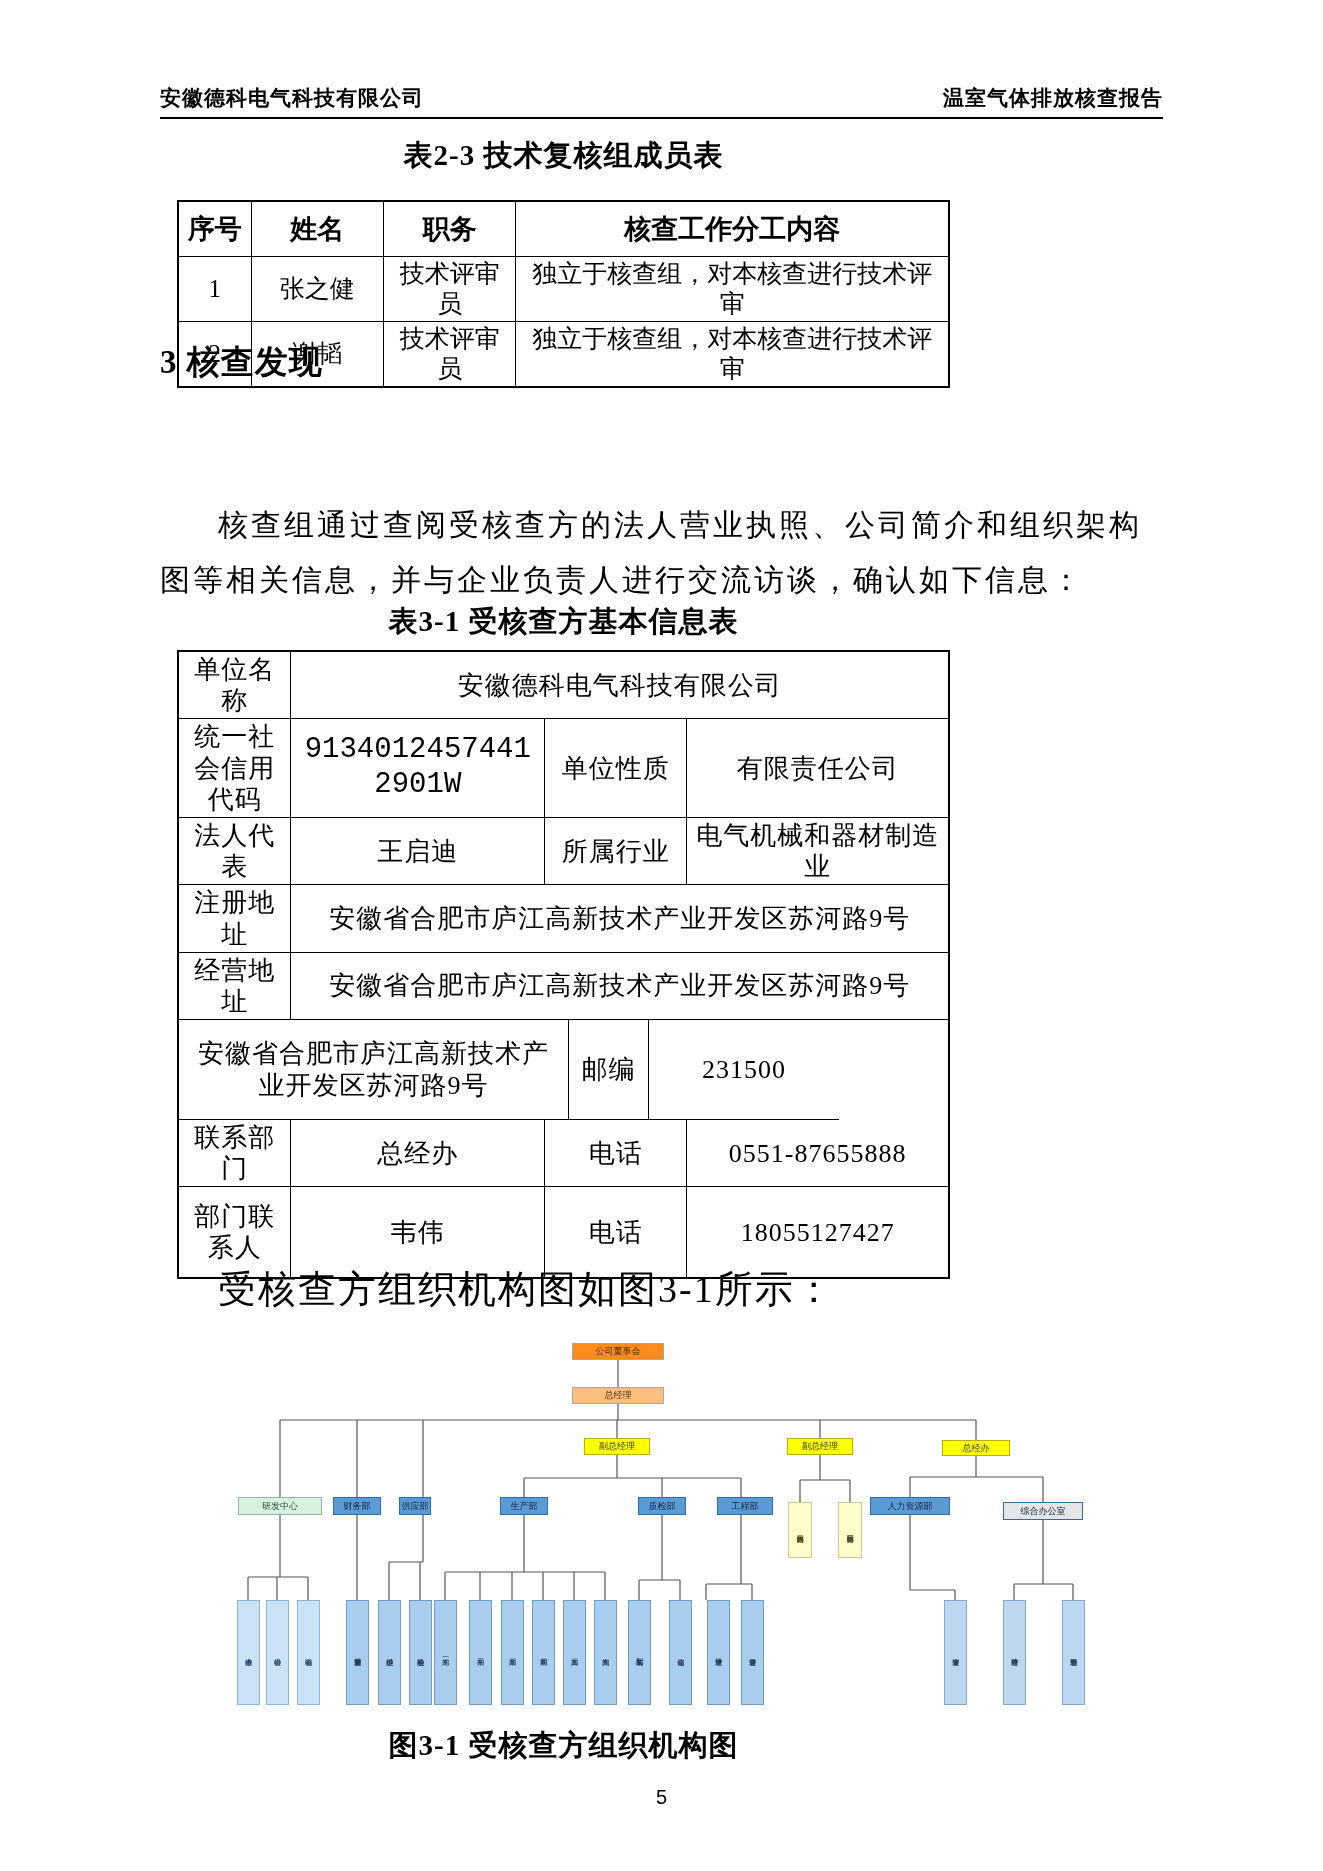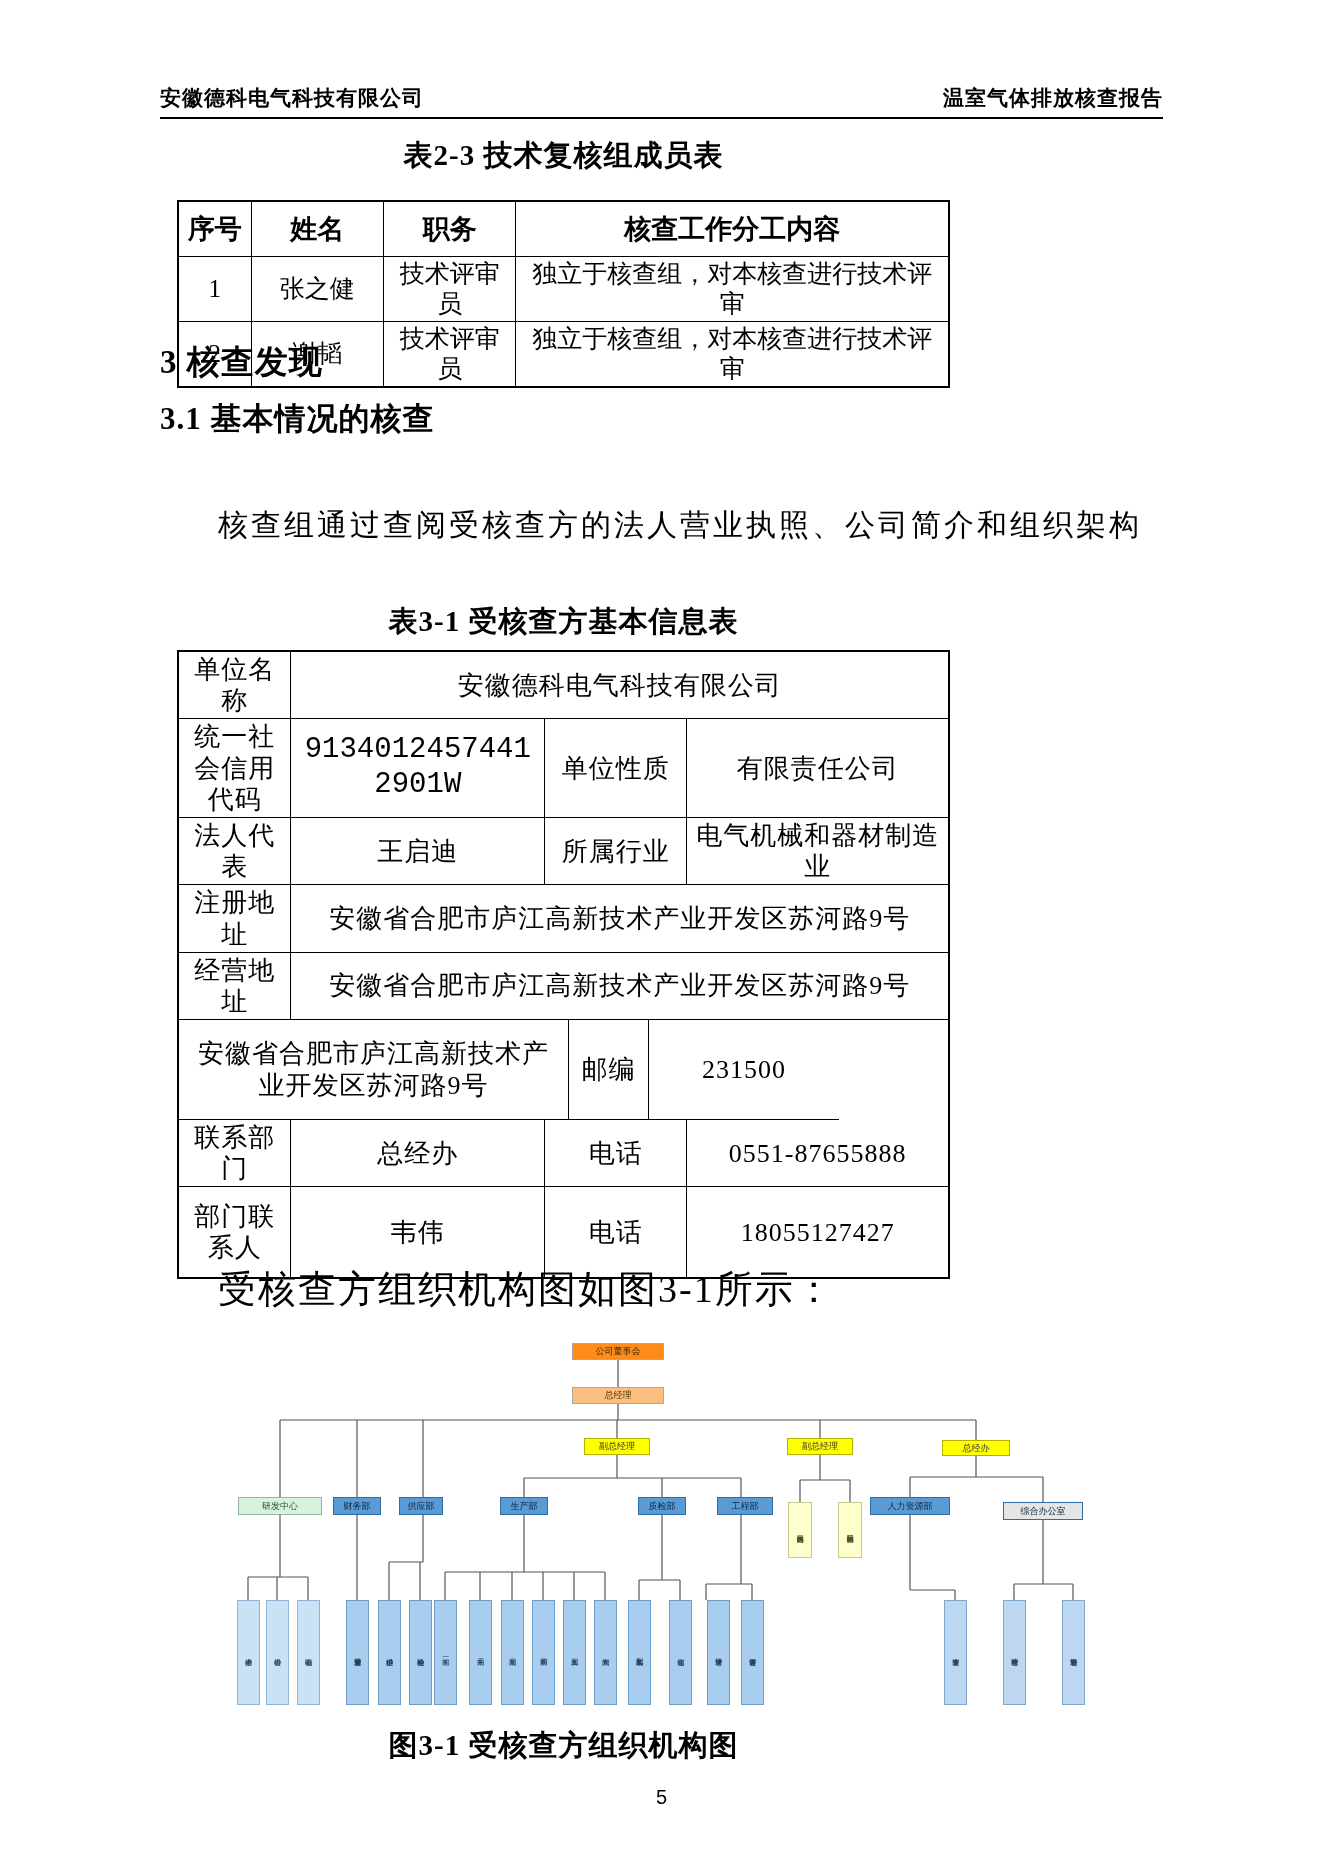--- a/index.html
+++ b/index.html
@@ -69,23 +69,23 @@
       </div>
       <div class="drow">
         <div class="dcell" style="width: 73px; min-height: 56px;">2</div>
         <div class="dcell" style="width: 133px; min-height: 56px;">谢韬</div>
         <div class="dcell" style="width: 133px; min-height: 56px;">技术评审员</div>
         <div class="dcell" style="width: 434px; min-height: 56px;">独立于核查组，对本核查进行技术评审</div>
       </div>
     </div>
 
   <div class="abs h3">3 核查发现</div>
-  <div class="abs h31">3.1 基本情况的核查</div>
 
   <div class="abs para-line pl1">核查组通过查阅受核查方的法人营业执照、公司简介和组织架构</div>
+  <div class="abs para-line pl2">图等相关信息，并与企业负责人进行交流访谈，确认如下信息：</div>
 
   <div class="abs tbl-title t31-title">表3-1 受核查方基本信息表</div>
   <div class="dtable t31" id="t31">
       <div class="drow">
         <div class="dcell" style="width: 113px; min-height: 58px;">单位名称</div>
         <div class="dcell" style="width: 660px; min-height: 58px;">安徽德科电气科技有限公司</div>
       </div>
       <div class="drow">
         <div class="dcell" style="width: 113px; min-height: 90px;">统一社会信用代码</div>
         <div class="dcell code-cell" style="width: 255px; min-height: 90px; font-family: Liberation Mono, monospace;">91340124574412901W</div>
@@ -185,21 +185,21 @@
         <line x1="849" y1="262" x2="849" y2="278" stroke="#555555" stroke-width="1.2"></line>
         <line x1="908" y1="262" x2="908" y2="278" stroke="#555555" stroke-width="1.2"></line>
       </svg>
       <div class="onode" style="left: 407px; top: 21px; width: 92px; height: 17px; background: rgb(255, 140, 26); border: 1px solid rgb(168, 168, 168); color: rgb(74, 42, 0); font-size: 9px;">公司董事会</div>
       <div class="onode" style="left: 407px; top: 65px; width: 92px; height: 17px; background: rgb(251, 190, 126); border: 1px solid rgb(168, 168, 168); color: rgb(74, 48, 0); font-size: 9px;">总经理</div>
       <div class="onode" style="left: 419px; top: 116px; width: 66px; height: 17px; background: rgb(255, 255, 0); border: 1px solid rgb(179, 179, 0); color: rgb(51, 51, 51); font-size: 9px;">副总经理</div>
       <div class="onode" style="left: 622px; top: 116px; width: 66px; height: 17px; background: rgb(255, 255, 0); border: 1px solid rgb(179, 179, 0); color: rgb(51, 51, 51); font-size: 9px;">副总经理</div>
       <div class="onode" style="left: 777px; top: 118px; width: 68px; height: 16px; background: rgb(255, 255, 0); border: 1px solid rgb(179, 179, 0); color: rgb(51, 51, 51); font-size: 9px;">总经办</div>
       <div class="onode" style="left: 73px; top: 175px; width: 84px; height: 18px; background: rgb(217, 242, 223); border: 1px solid rgb(143, 184, 156); color: rgb(31, 78, 51); font-size: 9px;">研发中心</div>
       <div class="onode" style="left: 168px; top: 175px; width: 48px; height: 18px; background: rgb(91, 155, 213); border: 1px solid rgb(46, 109, 164); color: rgb(13, 34, 64); font-size: 9px;">财务部</div>
-      <div class="onode" style="left: 234px; top: 175px; width: 44px; height: 18px; background: rgb(91, 155, 213); border: 1px solid rgb(46, 109, 164); color: rgb(13, 34, 64); font-size: 9px;">供应部</div>
+      <div class="onode" style="left: 234px; top: 175px; width: 32px; height: 18px; background: rgb(91, 155, 213); border: 1px solid rgb(46, 109, 164); color: rgb(13, 34, 64); font-size: 9px;">供应部</div>
       <div class="onode" style="left: 335px; top: 175px; width: 48px; height: 18px; background: rgb(91, 155, 213); border: 1px solid rgb(46, 109, 164); color: rgb(13, 34, 64); font-size: 9px;">生产部</div>
       <div class="onode" style="left: 473px; top: 175px; width: 48px; height: 18px; background: rgb(91, 155, 213); border: 1px solid rgb(46, 109, 164); color: rgb(13, 34, 64); font-size: 9px;">质检部</div>
       <div class="onode" style="left: 552px; top: 175px; width: 56px; height: 18px; background: rgb(91, 155, 213); border: 1px solid rgb(46, 109, 164); color: rgb(13, 34, 64); font-size: 9px;">工程部</div>
       <div class="onode vert" style="left: 623px; top: 180px; width: 24px; height: 56px; background: rgb(255, 255, 204); border: 1px solid rgb(201, 201, 143); color: rgb(68, 68, 34); font-size: 7px;">国内销售部</div>
       <div class="onode vert" style="left: 673px; top: 180px; width: 24px; height: 56px; background: rgb(255, 255, 204); border: 1px solid rgb(201, 201, 143); color: rgb(68, 68, 34); font-size: 7px;">国际销售部</div>
       <div class="onode" style="left: 705px; top: 175px; width: 80px; height: 18px; background: rgb(91, 155, 213); border: 1px solid rgb(46, 109, 164); color: rgb(13, 34, 64); font-size: 9px;">人力资源部</div>
       <div class="onode" style="left: 838px; top: 180px; width: 80px; height: 18px; background: #e5e5e5; border: 1px solid rgb(46, 109, 164); color: rgb(13, 34, 64); font-size: 9px;">综合办公室</div>
       <div class="onode vert" style="left: 72px; top: 278px; width: 23px; height: 105px; background: rgb(201, 226, 245); border: 1px solid rgb(143, 180, 214); color: rgb(35, 64, 92); font-size: 7px;">技术中心</div>
       <div class="onode vert" style="left: 101px; top: 278px; width: 23px; height: 105px; background: rgb(201, 226, 245); border: 1px solid rgb(143, 180, 214); color: rgb(35, 64, 92); font-size: 7px;">设计中心</div>
       <div class="onode vert" style="left: 132px; top: 278px; width: 23px; height: 105px; background: rgb(201, 226, 245); border: 1px solid rgb(143, 180, 214); color: rgb(35, 64, 92); font-size: 7px;">试验中心</div>

